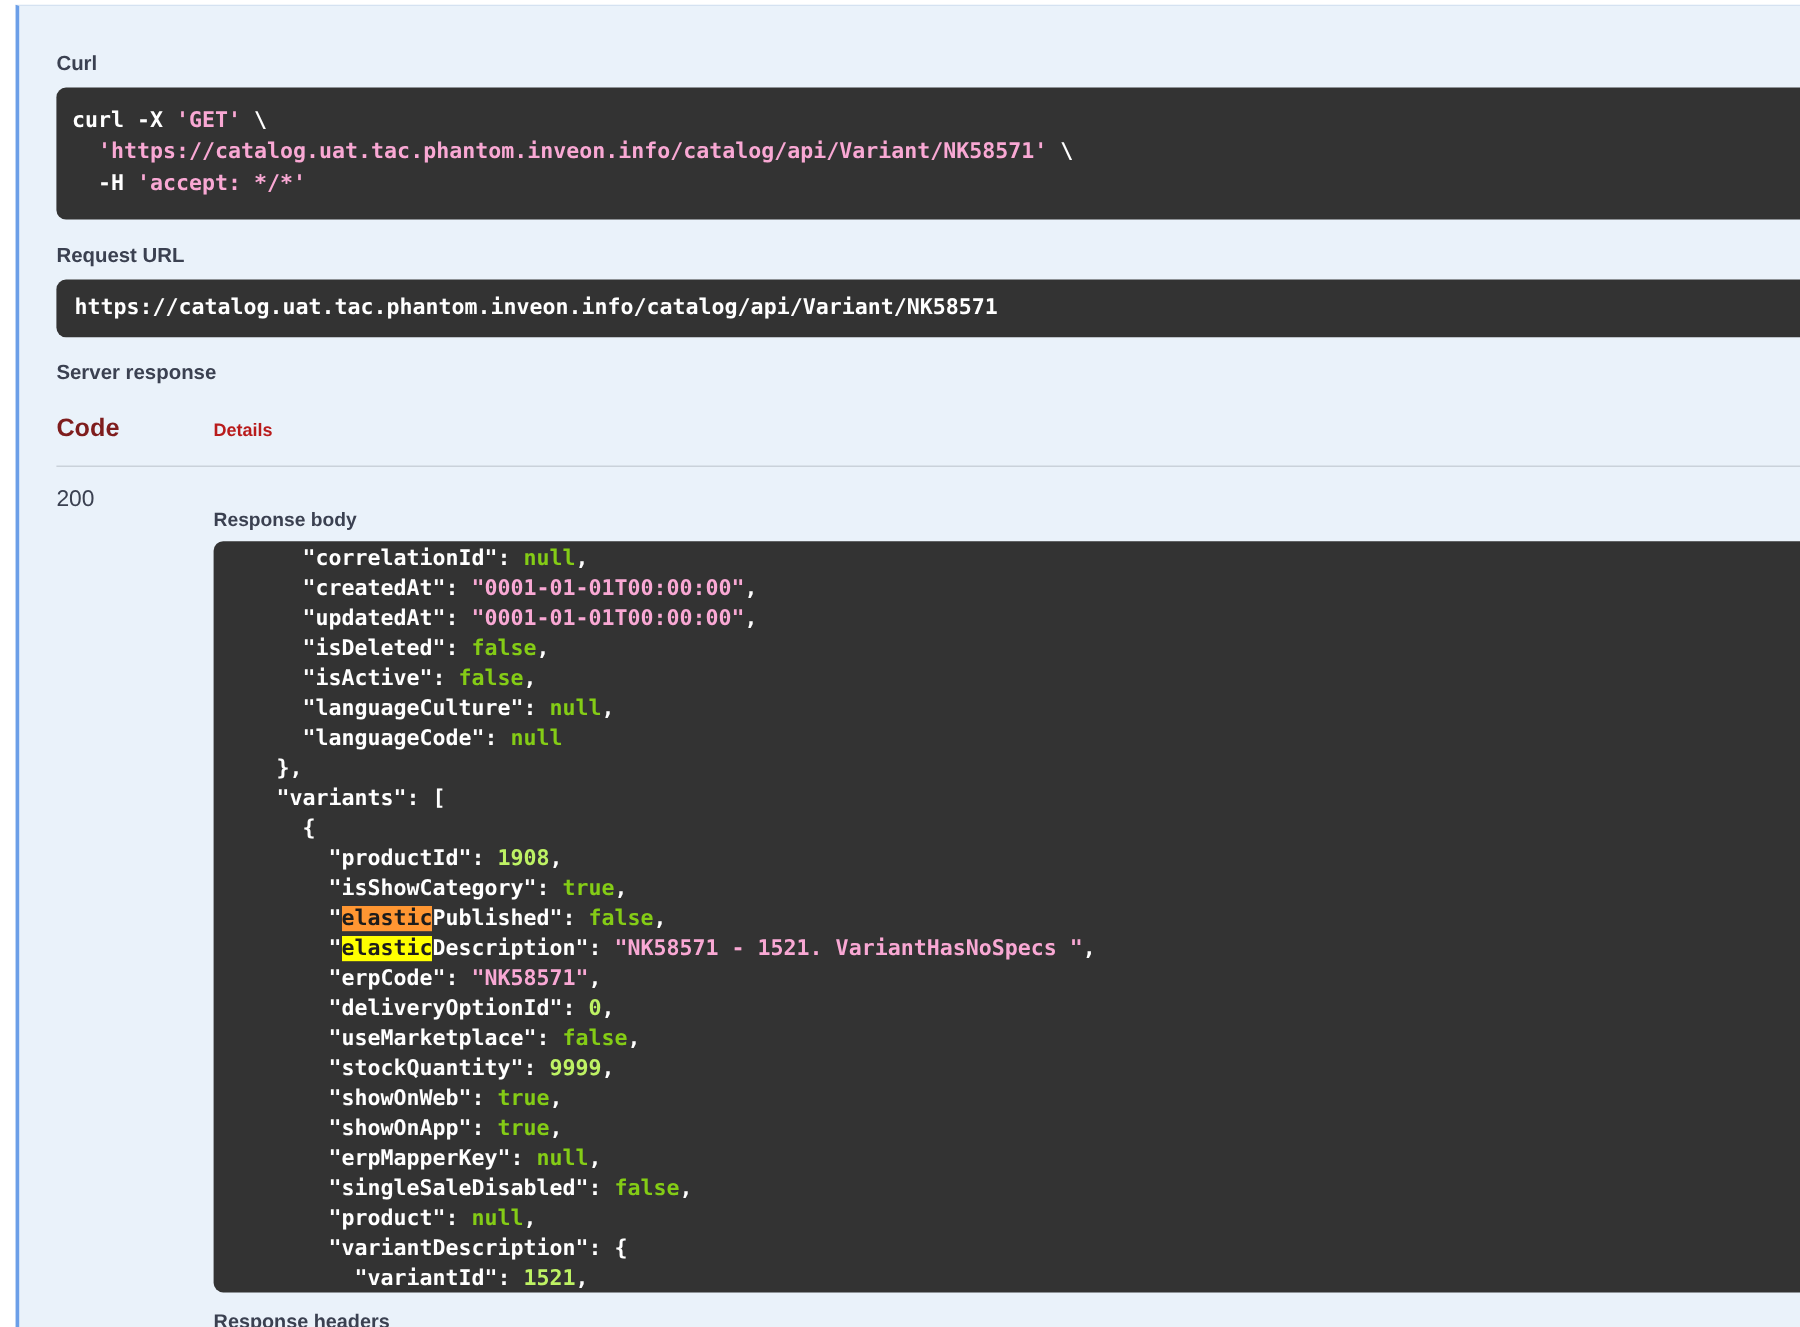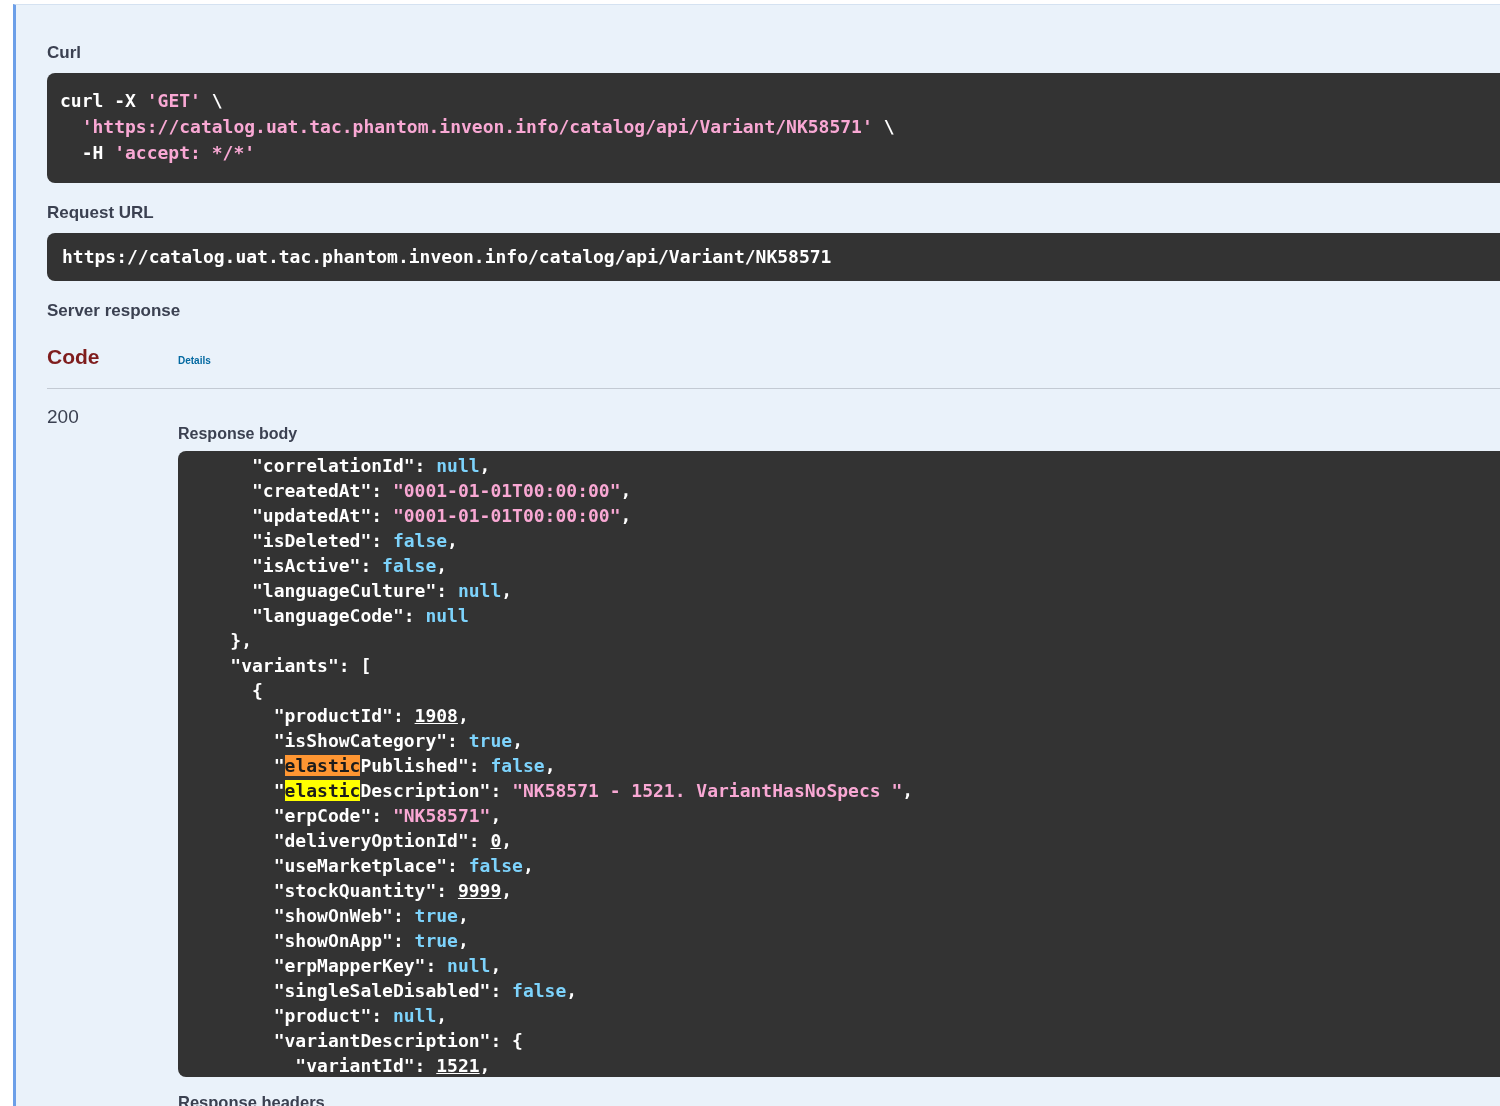--- a/index.html
+++ b/index.html
@@ -59,23 +59,23 @@
     align-items: baseline;
     margin-top: 24px;
   }
   .code-col {
     width: 131px;
     font-size: 21px;
     font-weight: bold;
     color: #7f1d1d;
   }
   .details-col {
-    font-size: 10px;
+    font-size: 15px;
     font-weight: bold;
-    color: #0369a1;
+    color: #b91c1c;
   }
   .divider {
     margin-top: 19px;
     width: 1456px;
     border-bottom: 1px solid #c3cad3;
   }
   .response-row { display: flex; }
   .cell-code {
     width: 131px;
     padding-top: 17px;
@@ -101,22 +101,22 @@
     margin-top: 15px;
     font-size: 16.5px;
     line-height: 20px;
     font-weight: bold;
     color: #3b4151;
   }
 
   .code-line { white-space: pre; }
   .tok-p { color: #ffffff; }
   .tok-s { color: #f9a8d4; }
-  .tok-l { color: #7dd3fc; }
-  .tok-n { color: #ffffff; text-decoration: underline; }
+  .tok-l { color: #84cc16; }
+  .tok-n { color: #bef264; }
   .tok-ha { background: #ff9632; color: #1c1c1c; }
   .tok-hm { background: #ffff00; color: #1c1c1c; }
 </style>
 </head>
 <body>
 
 <div class="opblock">
   <div class="opblock-inner">
 
     <h4 class="section-title curl-title">Curl</h4>

